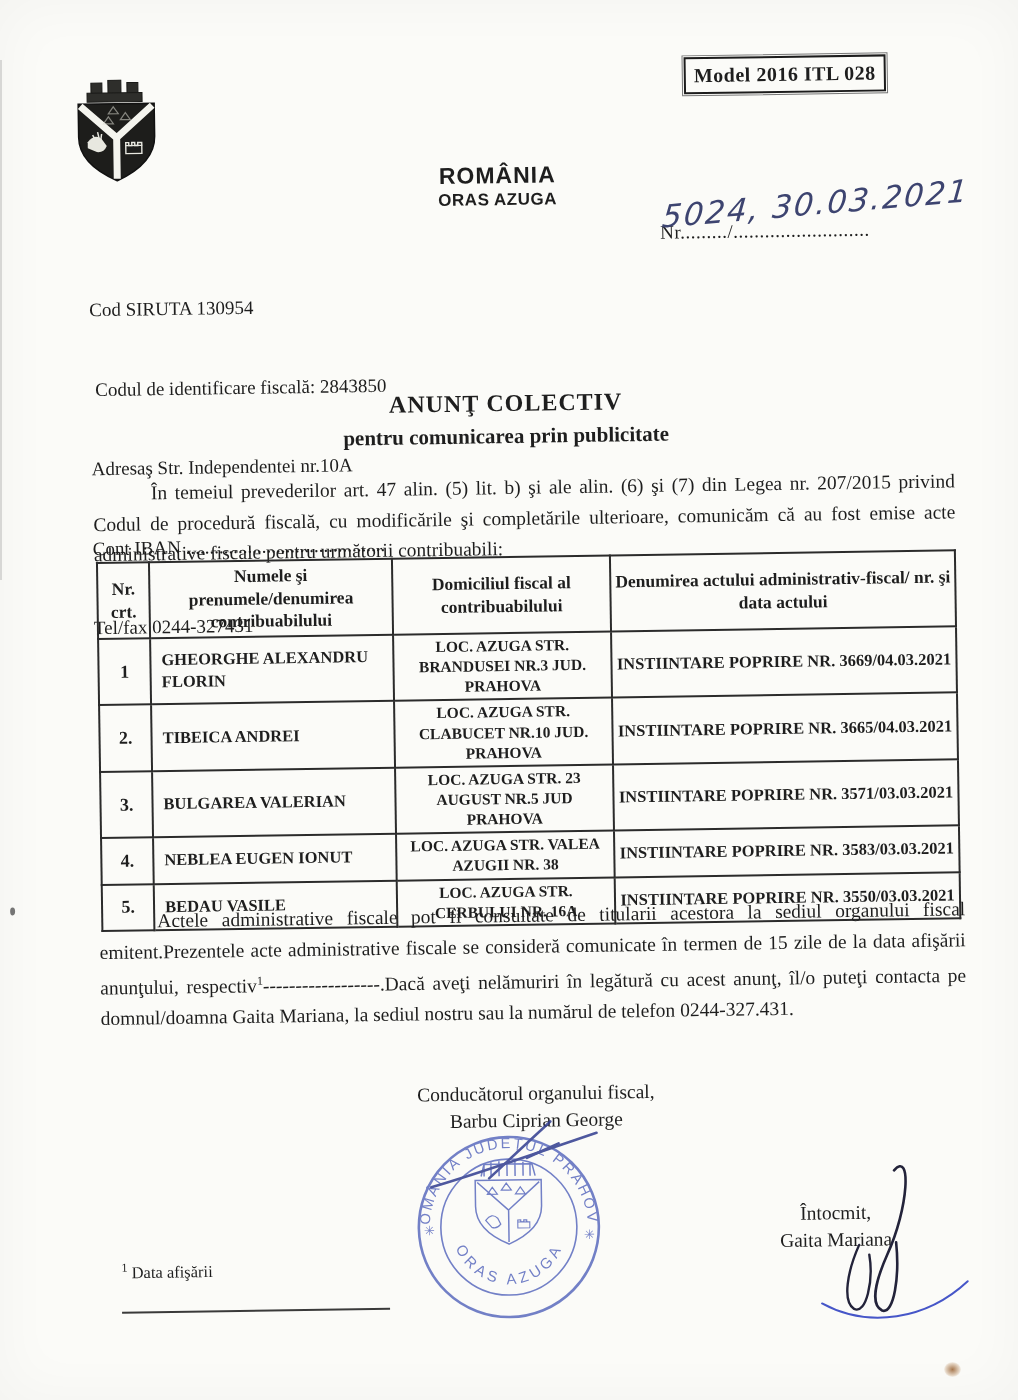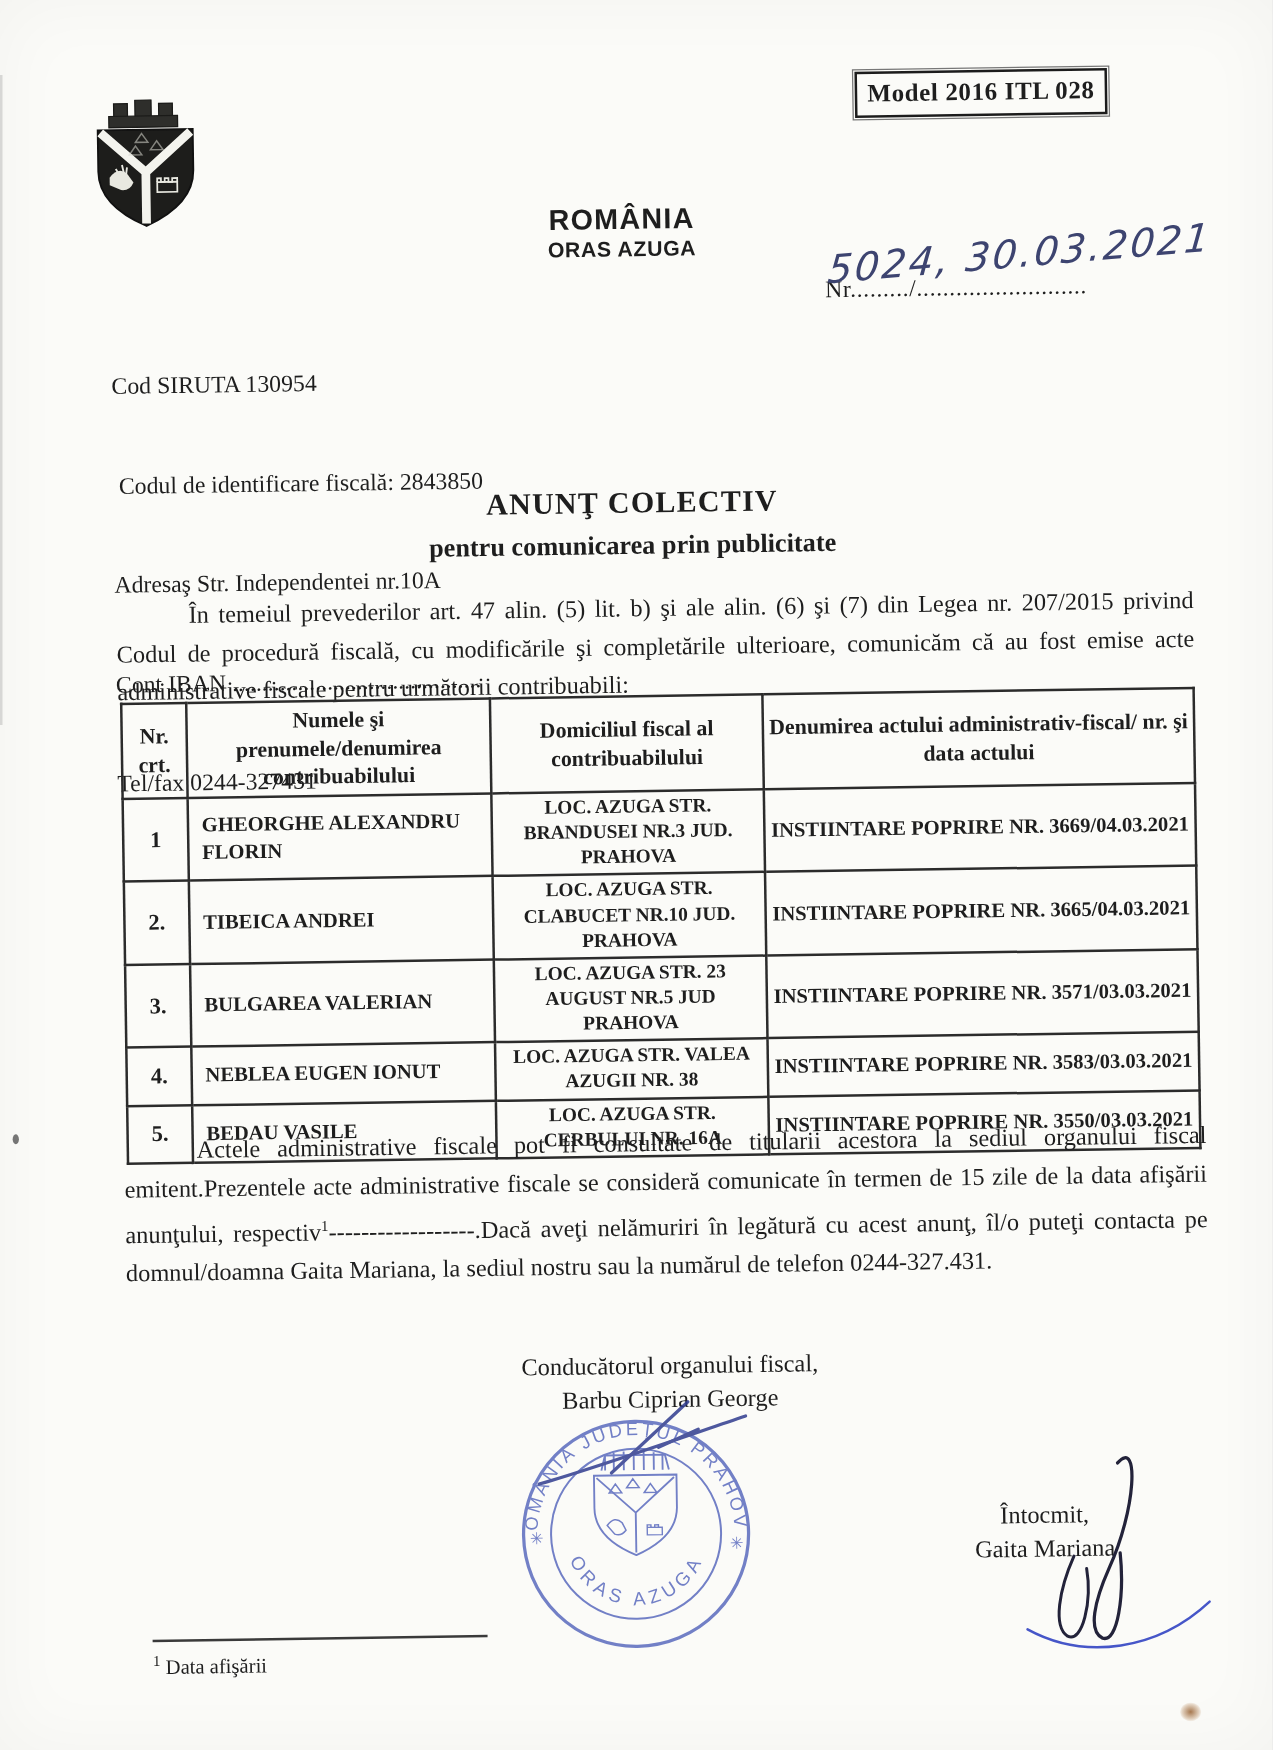--- a/index.html
+++ b/index.html
@@ -68,21 +68,21 @@
   .head-sign { position:absolute; left:364px; top:1080px; width:330px; text-align:center;
     font-size:19.5px; line-height:27px; }
 
   .stamp { position:absolute; left:401px; top:1118px; }
 
   .clerk-sign { position:absolute; left:752px; top:1204px; width:150px; text-align:center;
     font-size:19.5px; line-height:27px; }
   .sig2 { position:absolute; left:788px; top:1162px; }
 
   .footnote-rule { position:absolute; left:112px; top:1306px; width:268px; border-top:2px solid #3a3a3a; }
-  .footnote { position:absolute; left:112px; top:1316px; font-size:16.5px; }
+  .footnote { position:absolute; left:112px; top:1255px; font-size:16.5px; }
 
   .smudge { position:absolute; left:944px; top:1362px; width:17px; height:15px; border-radius:50%;
     background:radial-gradient(ellipse at 50% 50%, rgba(146,88,38,0.8), rgba(172,118,66,0.3) 55%, rgba(0,0,0,0) 75%);
   }
   .speck { position:absolute; left:6px; top:900px; width:5px; height:8px; background:#4a4a4a; border-radius:50%; opacity:0.75; }
   .edge-line { position:absolute; left:0; top:60px; width:2px; height:520px; background:rgba(120,120,120,0.25); }
 </style>
 </head>
 <body>
 

